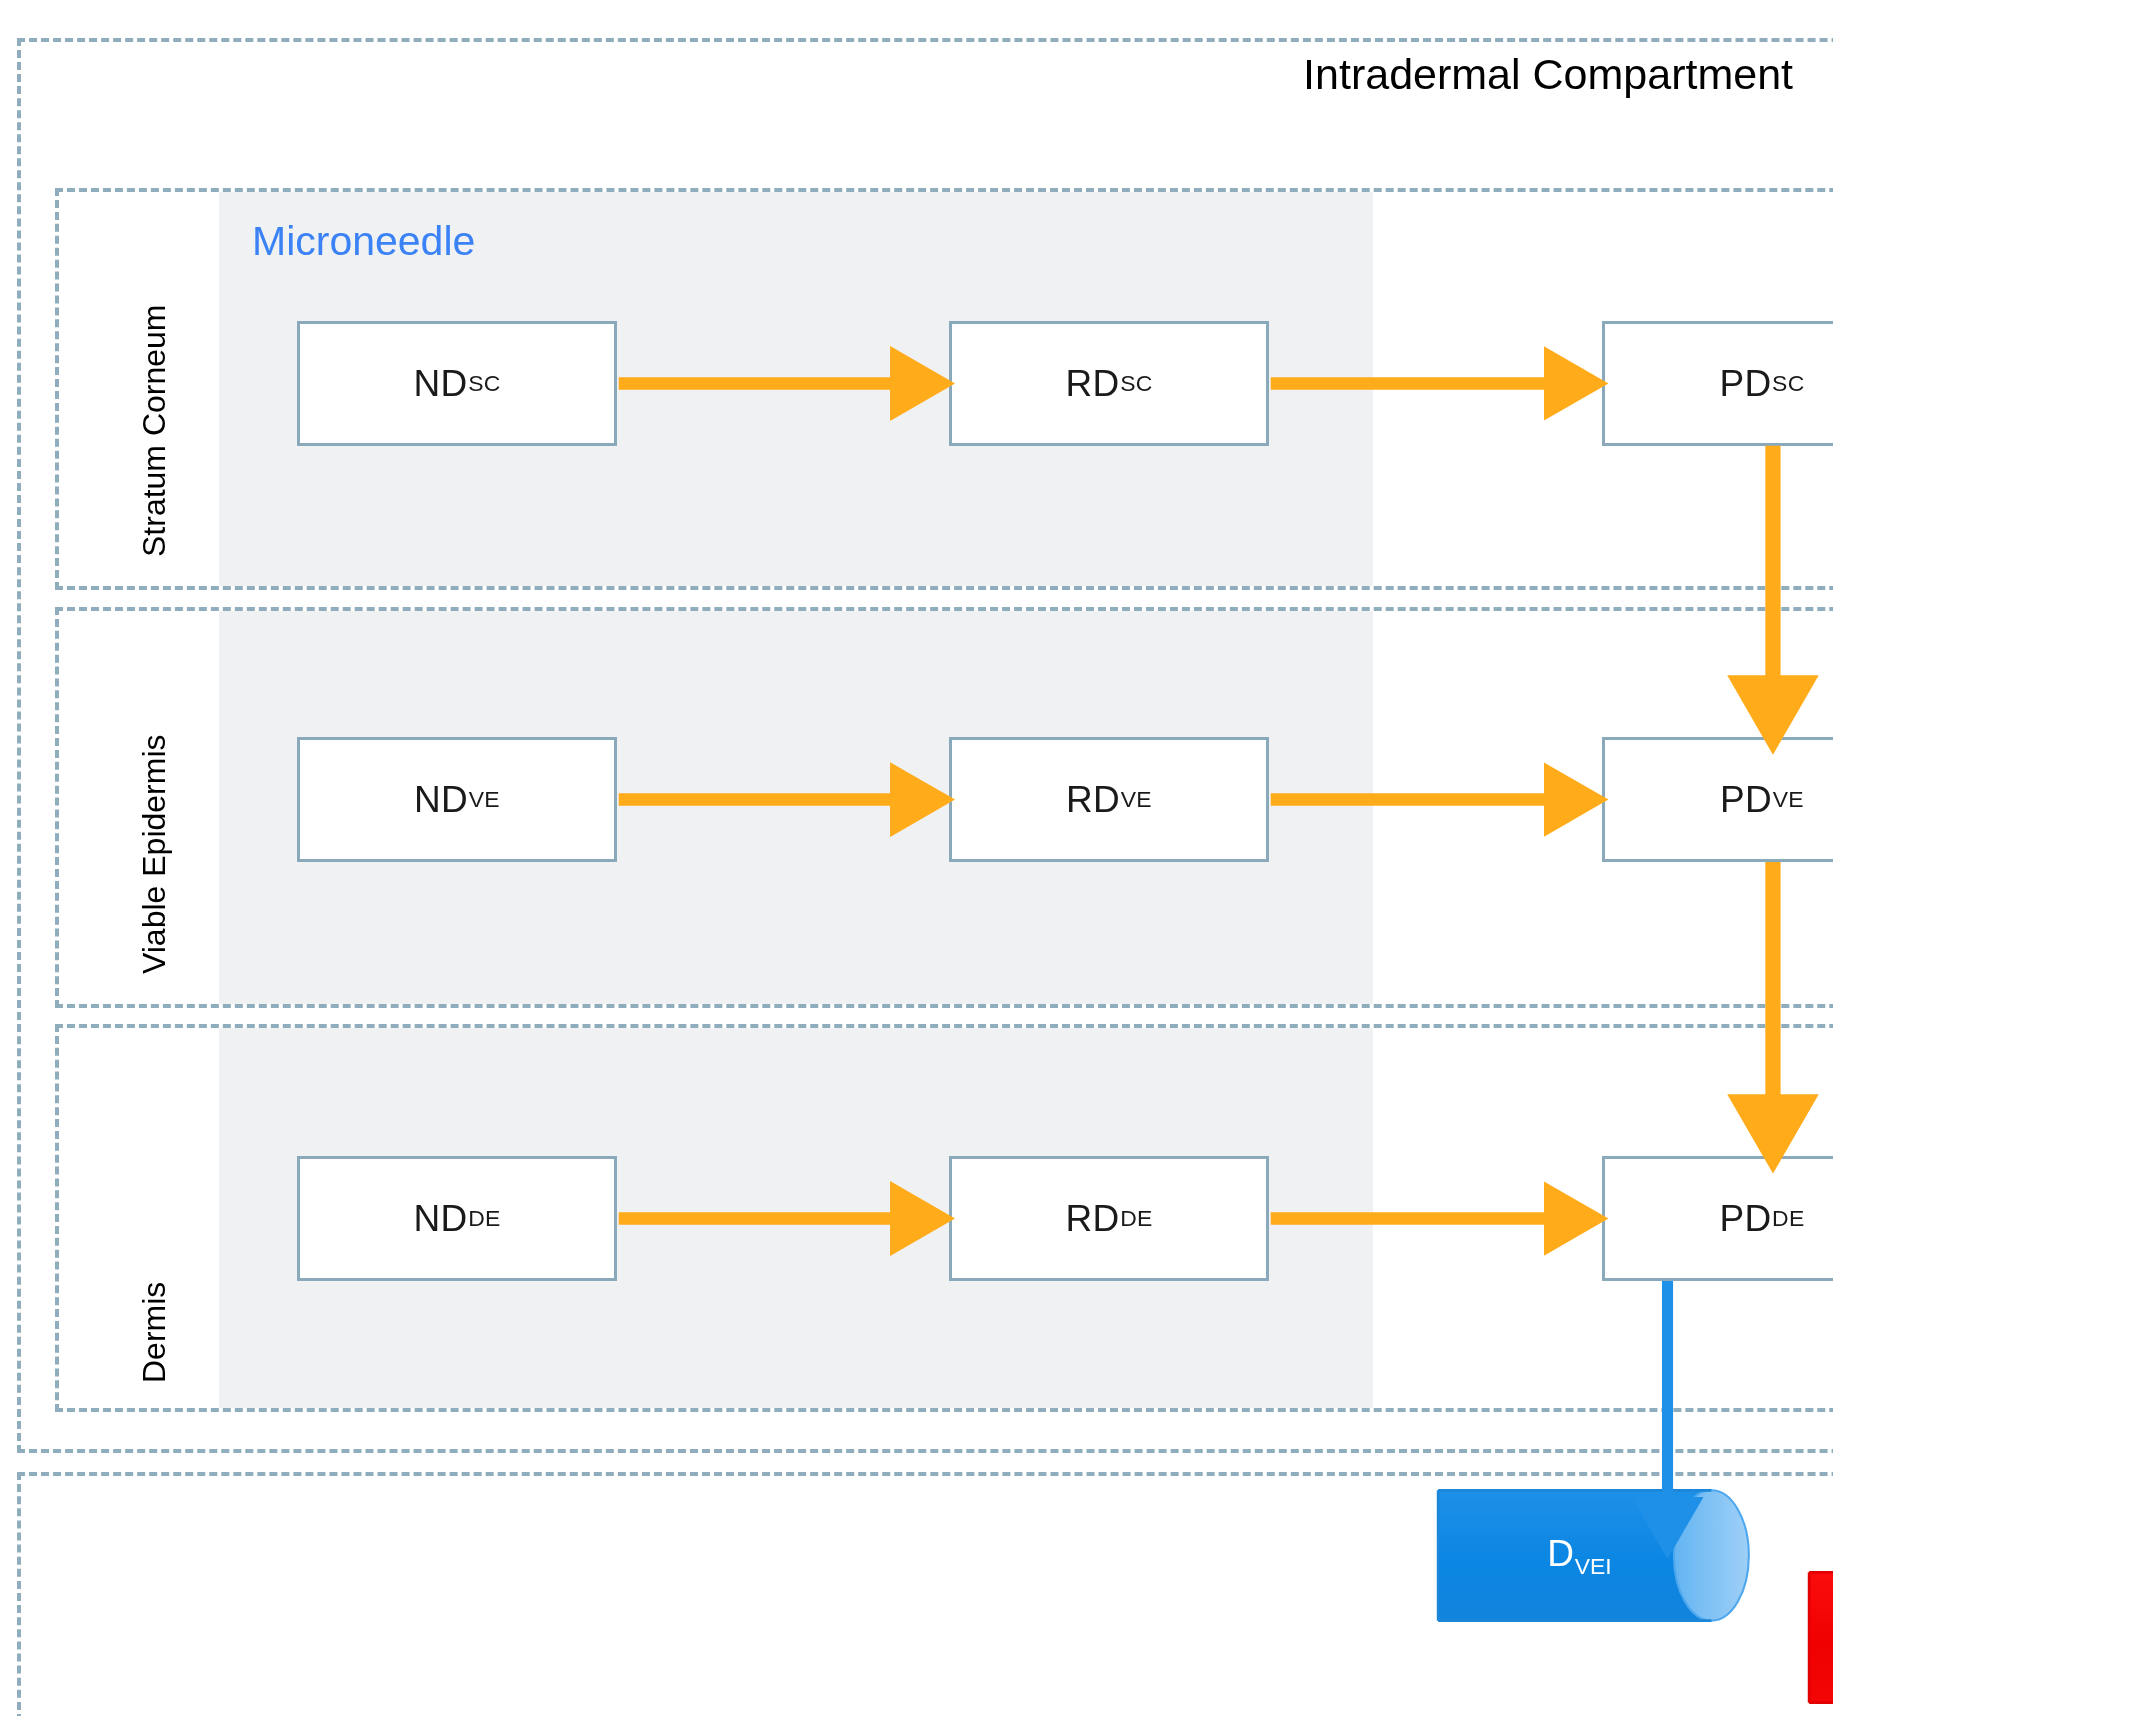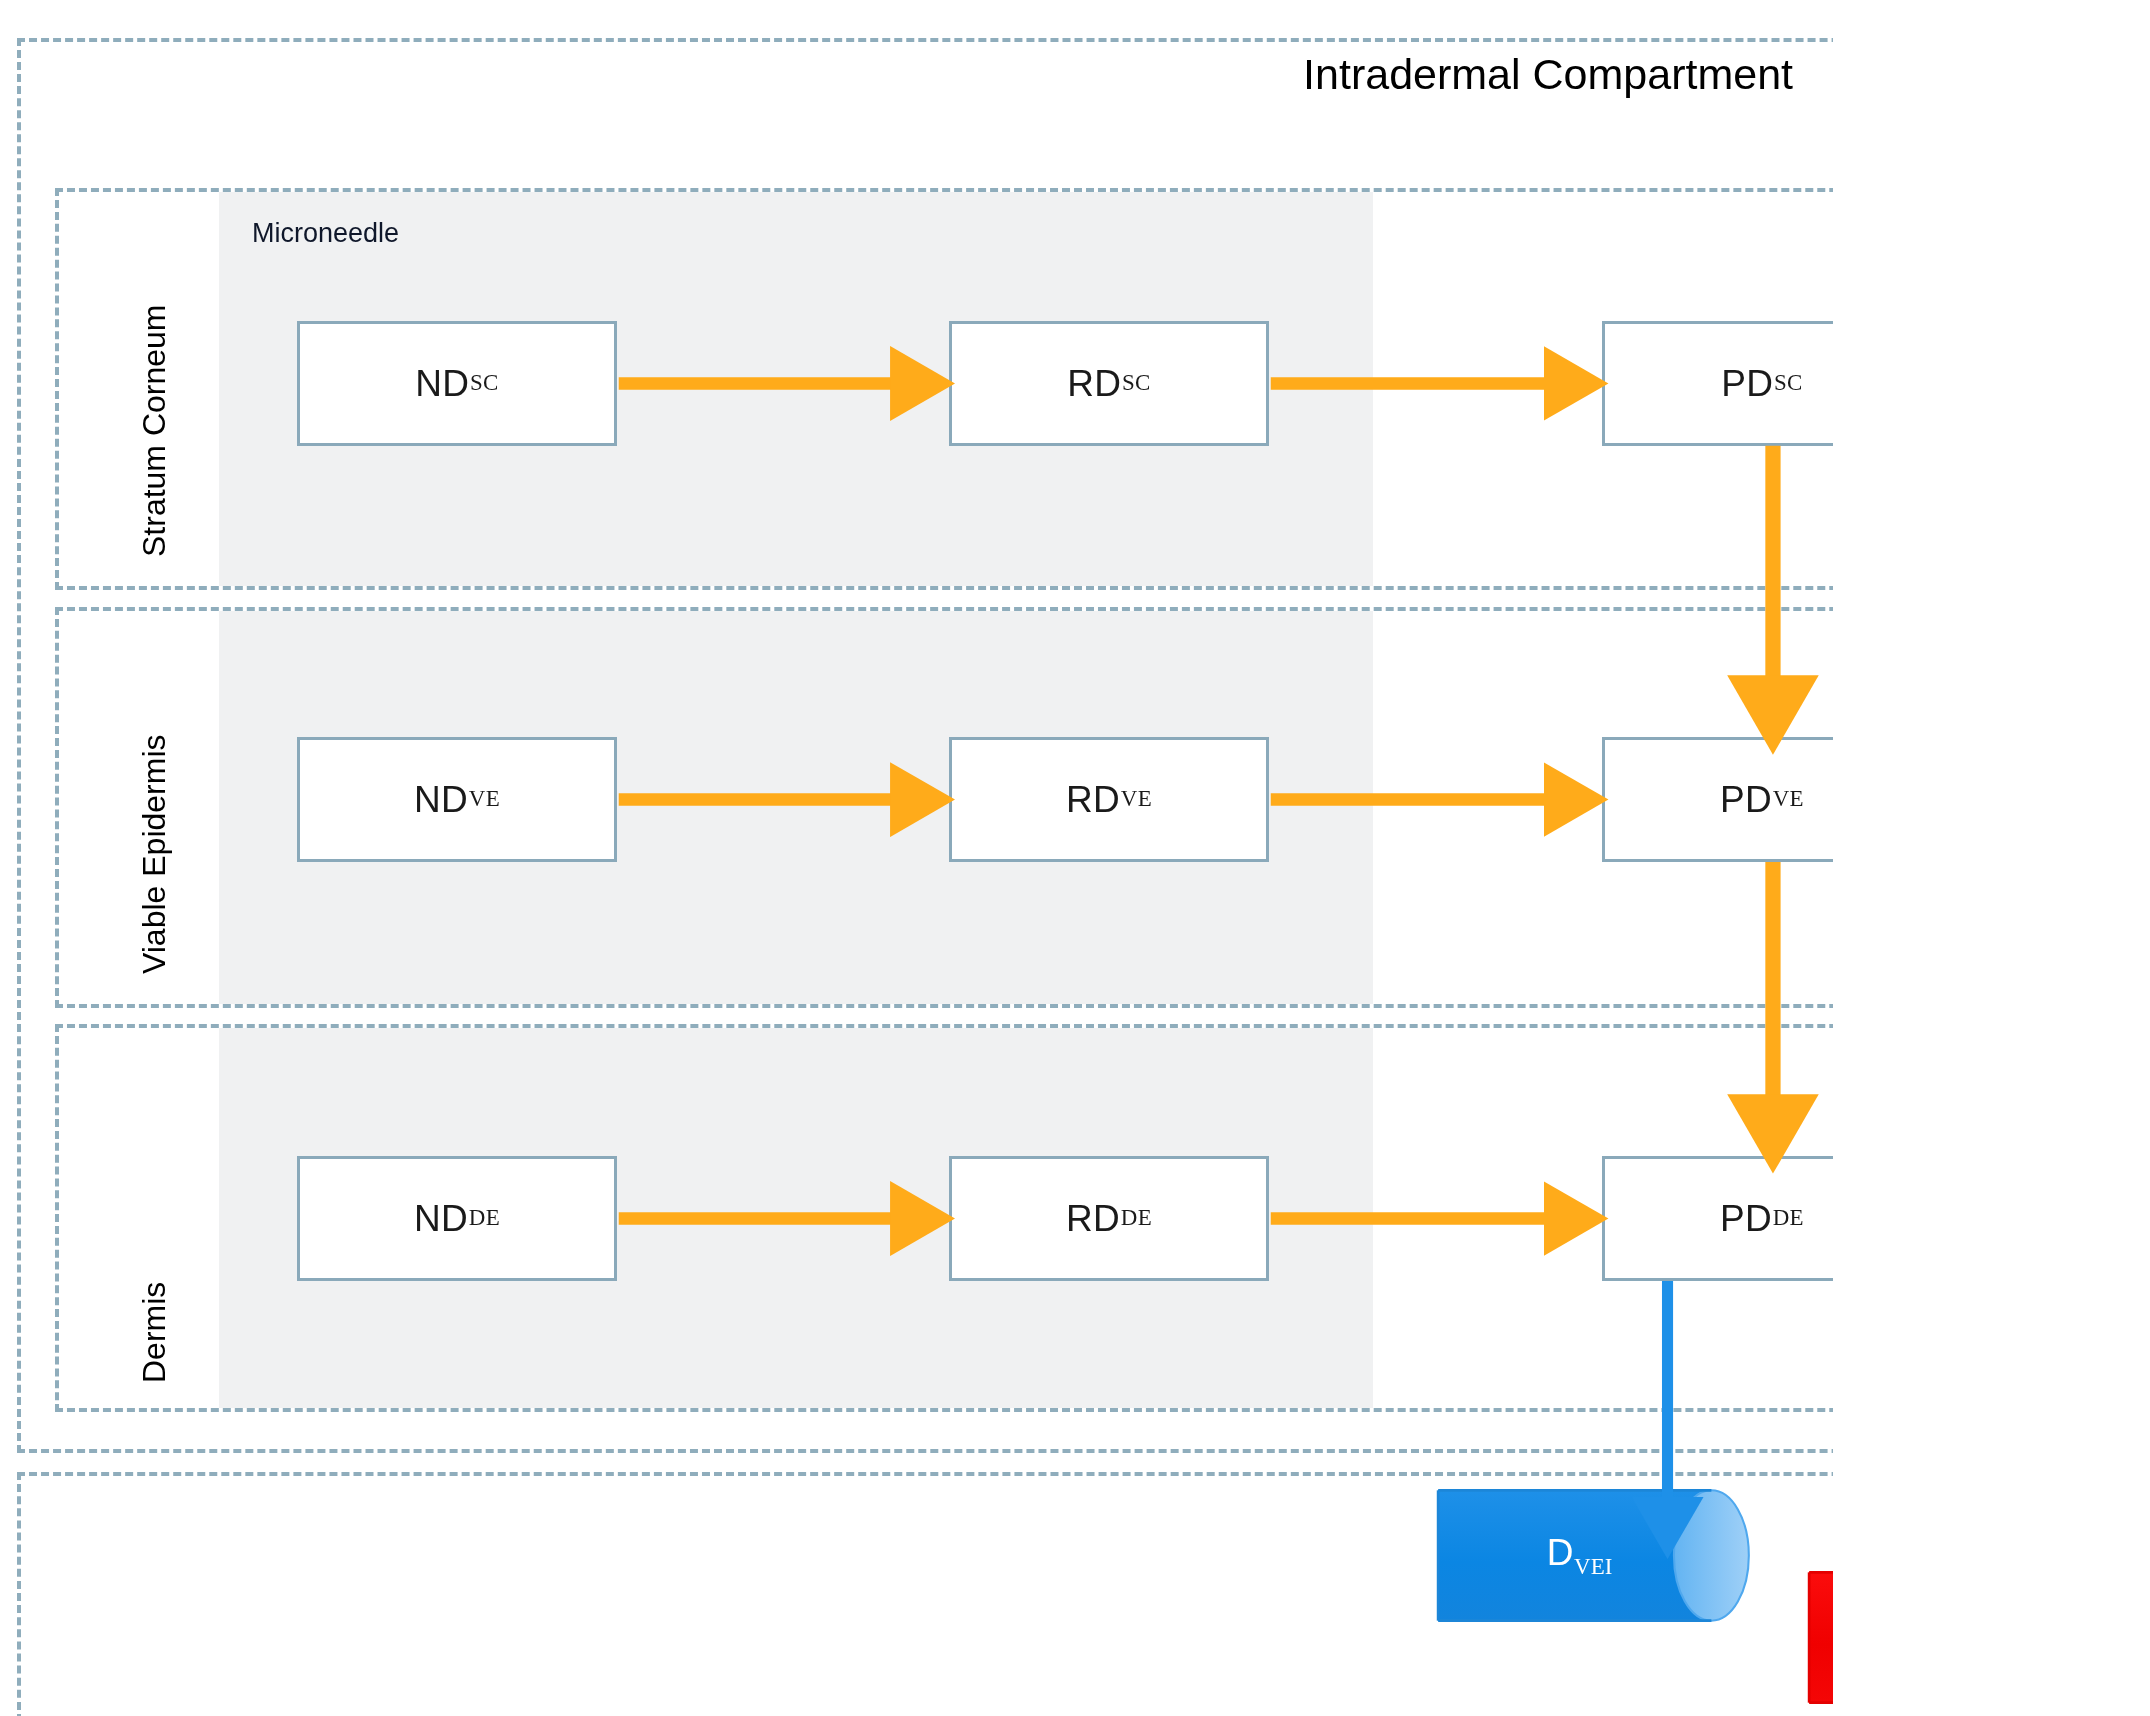--- a/index.html
+++ b/index.html
@@ -48,40 +48,39 @@
     color: #1a1a1a;
     letter-spacing: 0.3px;
     text-align: center;
   }
   .node-box .sub,
   .cyl-label .sub {
     font-size: 0.62em;
     vertical-align: sub;
     line-height: 1;
     margin-left: 0.7px;
-    font-family: Liberation Serif, serif;
   }
 
   
   .title-text {
     position: absolute;
     font-size: 43px;
     color: #000000;
     white-space: nowrap;
   }
   .section-title {
     position: absolute;
     font-size: 40px;
     color: #000000;
     white-space: nowrap;
   }
   .small-title {
     position: absolute;
-    font-size: 27px;
-    color: #0f172a;
+    font-size: 41px;
+    color: #3b82f6;
     white-space: nowrap;
   }
   .vlabel {
     position: absolute;
     font-size: 32px;
     color: #000000;
     white-space: nowrap;
     transform-origin: 0 0;
     transform: rotate(-90deg);
   }

